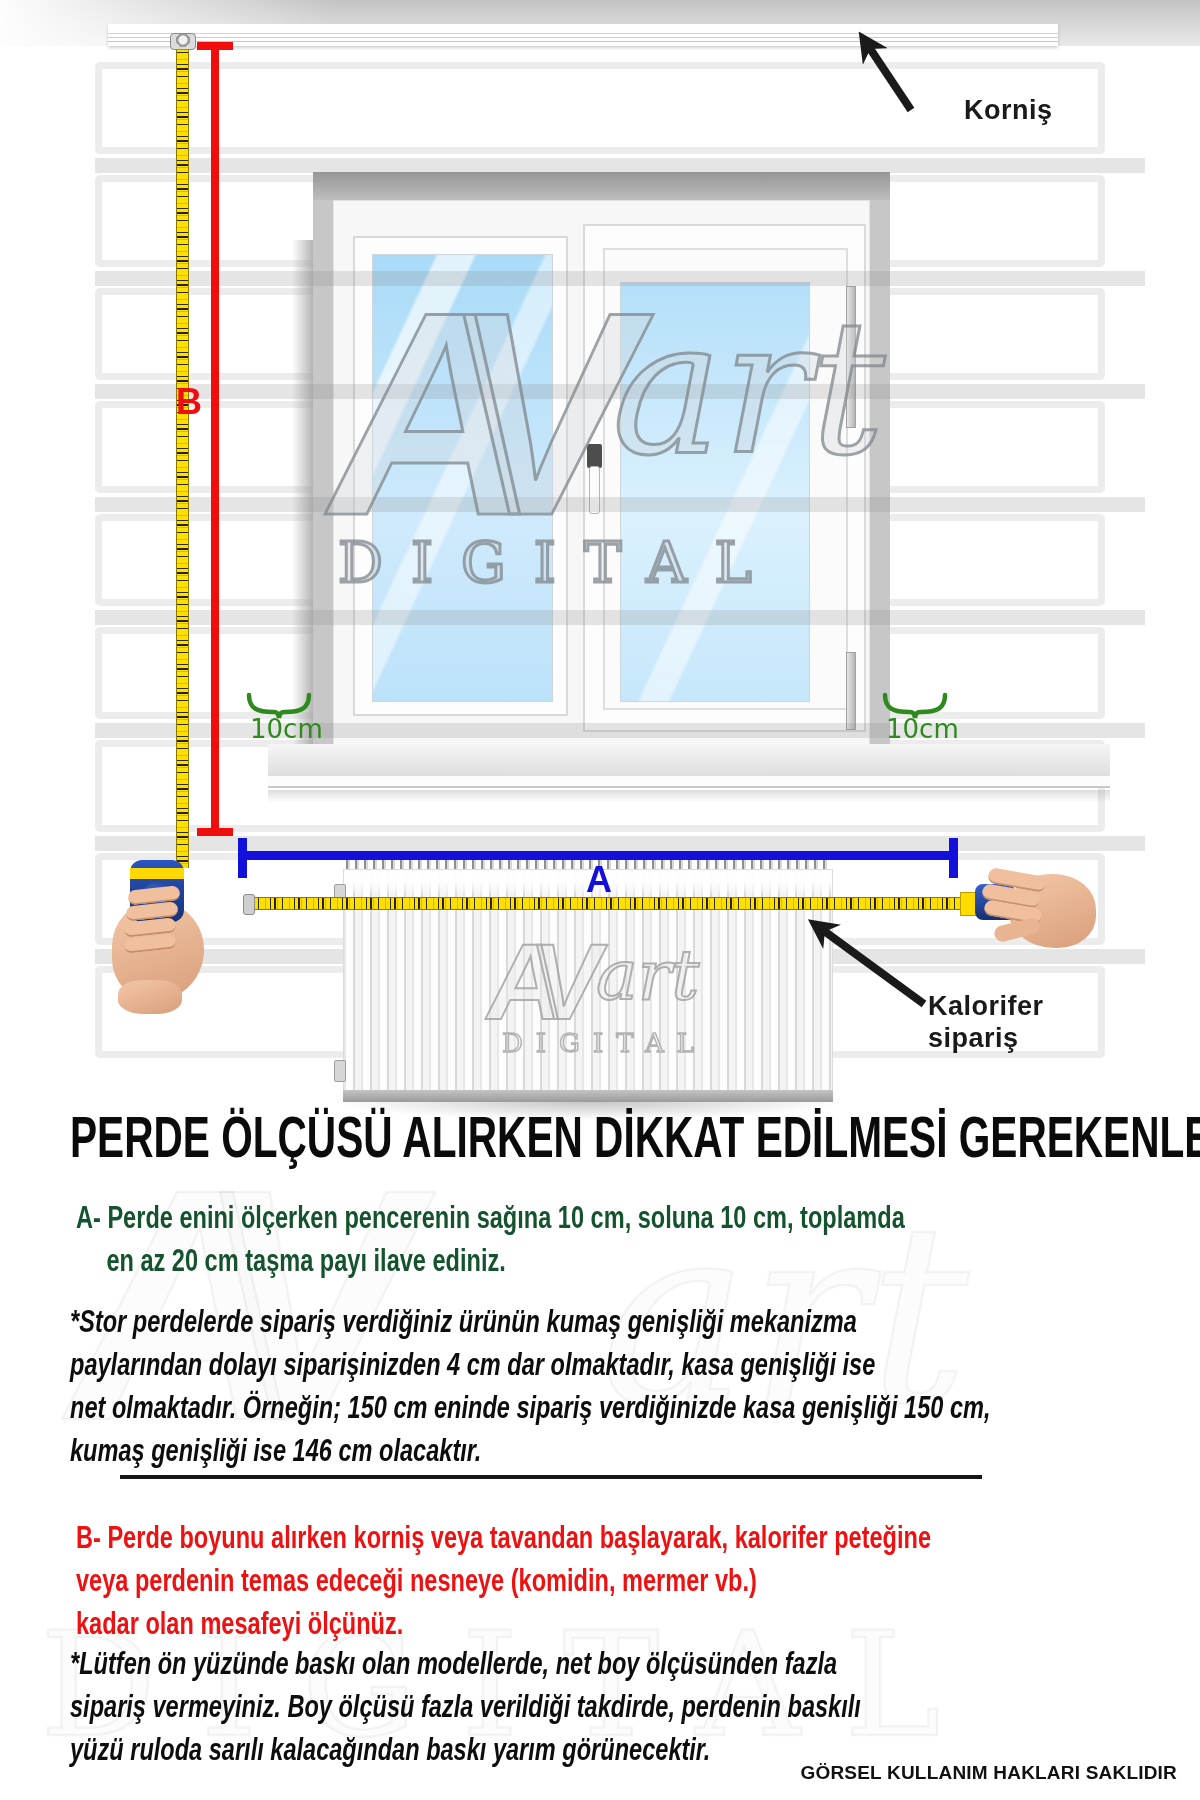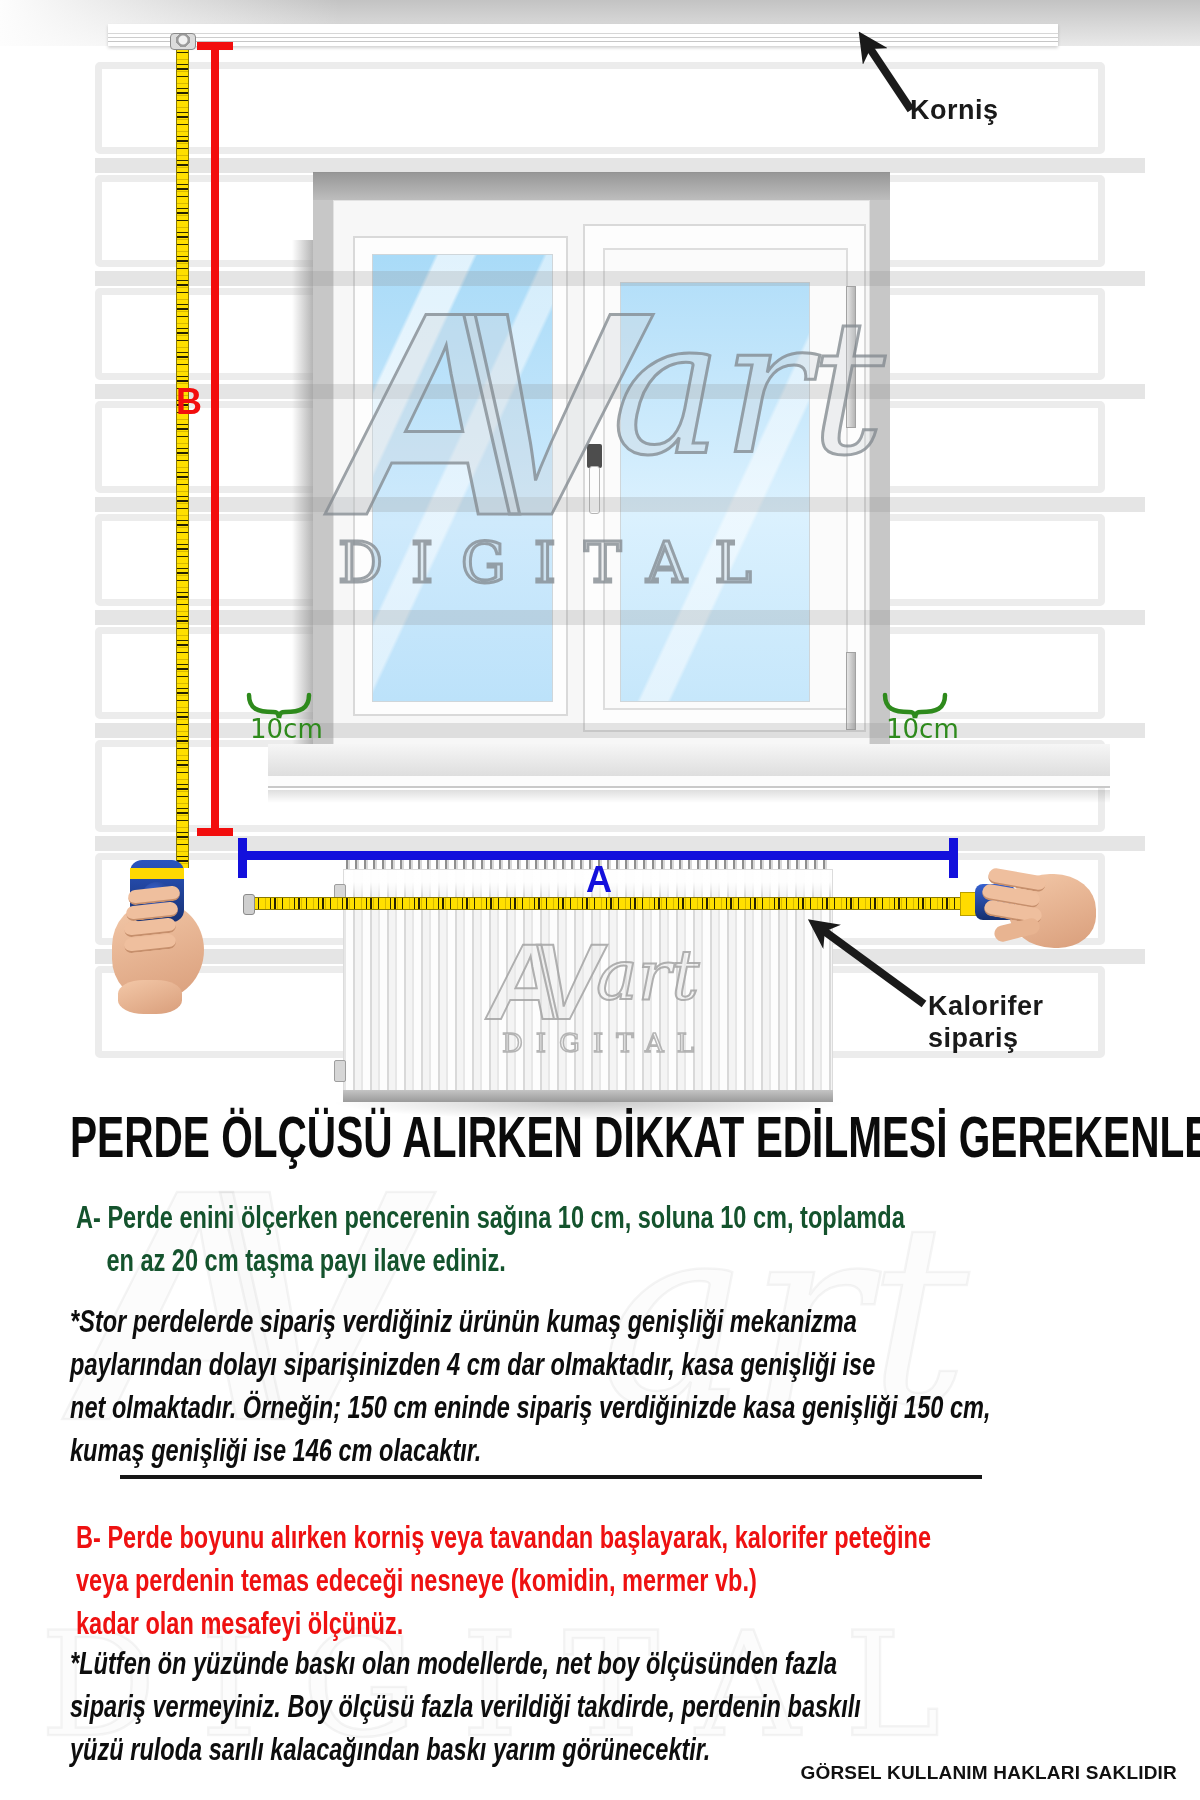--- a/index.html
+++ b/index.html
@@ -99,21 +99,21 @@
      repeating-linear-gradient(90deg,#e7e7e7 0 2px,#fdfdfd 2px 9px,#d9d9d9 9px 11px,#f4f4f4 11px 17px);
      border:1px solid #dcdcdc;box-sizing:border-box;}
   .rad-bottom{left:343px;top:1090px;width:490px;height:12px;background:linear-gradient(180deg,#c4c4c4,#9a9a9a);z-index:8;}
   .rad-shadow{left:330px;top:1102px;width:516px;height:18px;background:radial-gradient(ellipse at 50% 0%,rgba(0,0,0,.22),rgba(0,0,0,0) 70%);z-index:7;}
   .rad-knob{background:#d6d6d6;border:1px solid #9e9e9e;border-radius:2px;z-index:8;}
   .rad-knob1{left:334px;top:884px;width:10px;height:16px;}
   .rad-knob2{left:334px;top:1060px;width:10px;height:20px;}
 
   
   .callout{font-weight:700;font-size:27px;color:#1a1a1a;line-height:32px;z-index:15;letter-spacing:.5px;}
-  .lbl-kornis{left:910px;top:94px;}
+  .lbl-kornis{left:964px;top:94px;}
   .lbl-kalorifer{left:928px;top:990px;}
   svg.arr{position:absolute;z-index:15;overflow:visible;}
 
   
   .hand-skin{background:linear-gradient(160deg,#f3c8a8,#d99e7b);}
   .lh-body{left:130px;top:860px;width:54px;height:62px;background:linear-gradient(180deg,#2a55c0,#173173);border-radius:12px;z-index:12;}
   .lh-band{left:130px;top:868px;width:54px;height:11px;background:#ffd900;z-index:13;}
   .lh-disc{left:141px;top:882px;width:32px;height:32px;border-radius:50%;background:radial-gradient(circle at 40% 35%,#3b66d6,#122a66);z-index:13;}
   .lh-palm{left:112px;top:902px;width:92px;height:98px;border-radius:48% 52% 55% 45%;z-index:12;}
   .lh-finger{width:52px;height:13px;border-radius:8px;background:#efbf9e;border-bottom:2px solid #c68f6c;z-index:14;transform:rotate(-6deg);}

